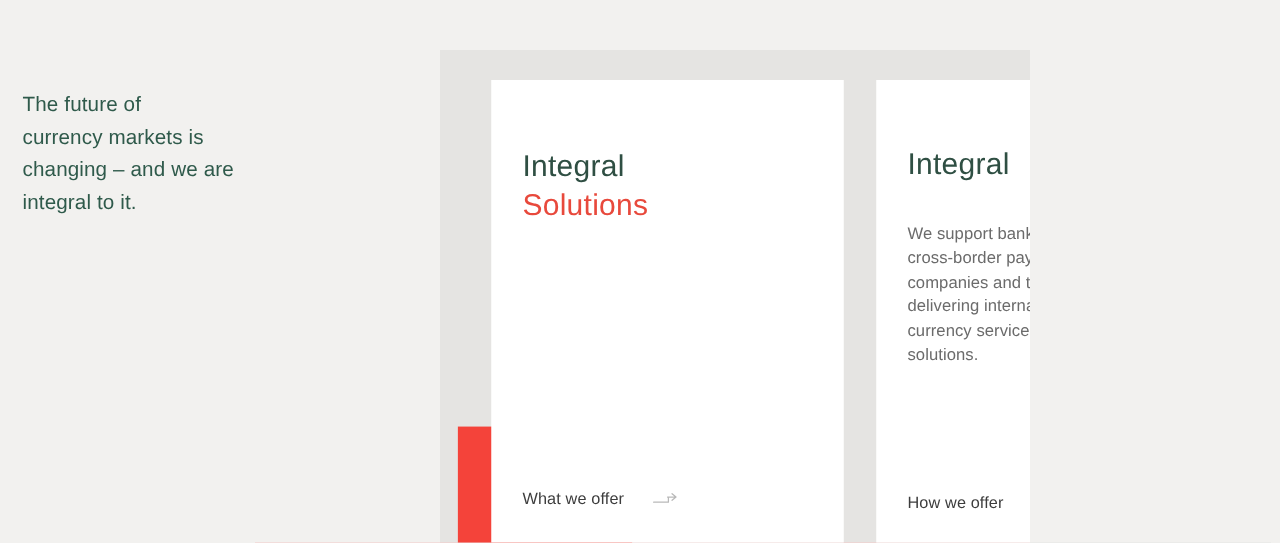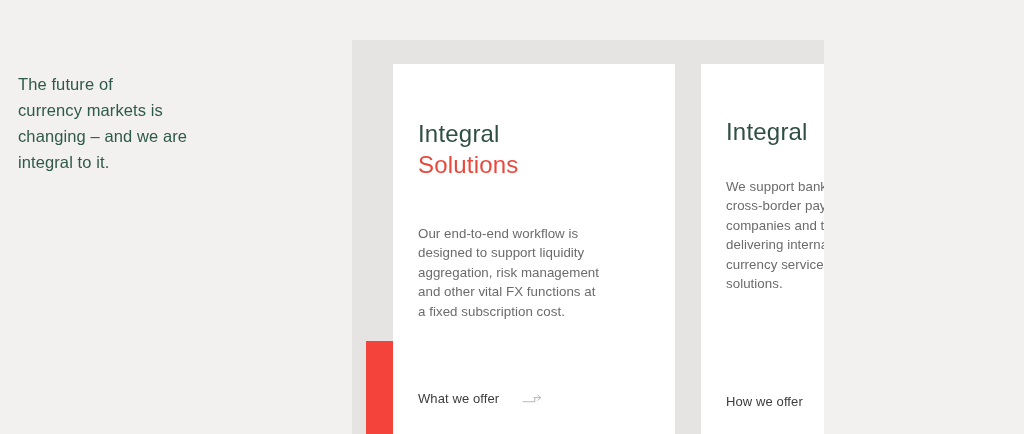--- a/index.html
+++ b/index.html
@@ -163,27 +163,20 @@
   <h1 class="headline">The future of
 currency markets is
 changing – and we are
 integral to it.</h1>
 
   <div class="card" id="card-products">
     <div class="card-inner">
       <div class="title-block">
         <div class="card-title title-primary">Integral</div>
         <div class="card-title title-accent">Solutions</div>
-      </div>
-      <div class="body-block">
-        <p class="card-body">Our end-to-end workflow is
-designed to support liquidity
-aggregation, risk management
-and other vital FX functions at
-a fixed subscription cost.</p>
       </div>
     </div>
     <a class="card-cta" id="cta-products">
       <span class="cta-label">What we offer</span>
       <span class="cta-arrow">
         <svg viewBox="0 0 22 12" width="20" height="12" fill="none" xmlns="http://www.w3.org/2000/svg">
           <path d="M1 9 H14 M14 9 L14 4.5 M13.2 4.5 H20.5 M17.2 1.6 L20.7 4.5 L17.2 7.4" stroke="currentColor" stroke-width="1.1" stroke-linecap="round" stroke-linejoin="round"></path>
         </svg>
       </span>
     </a>

